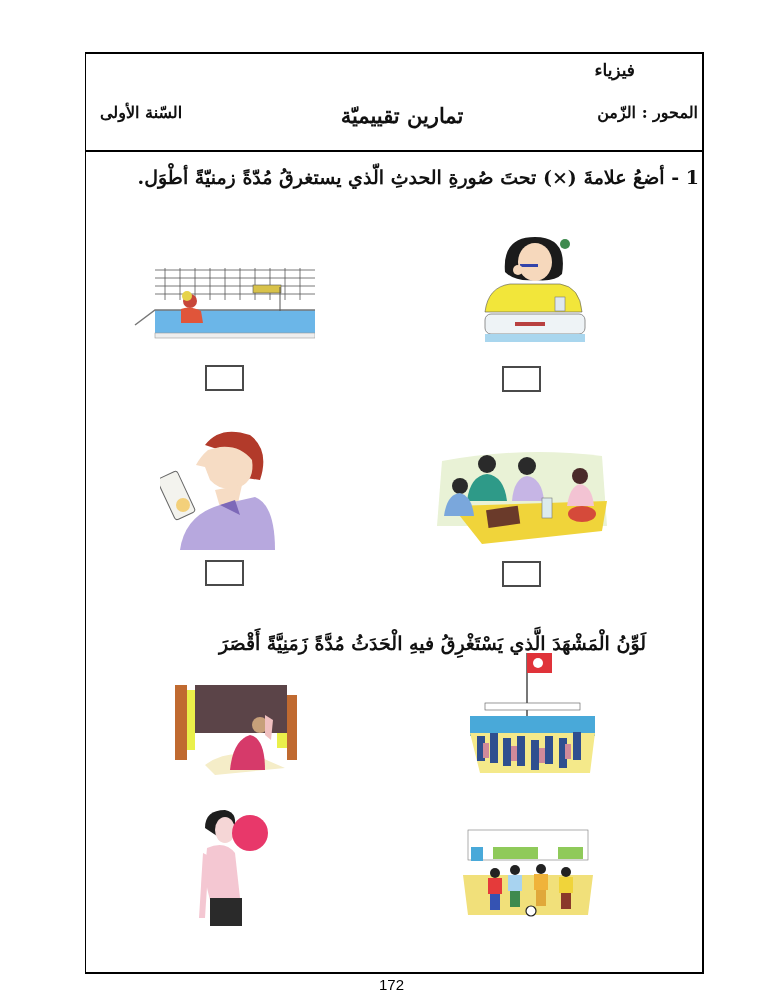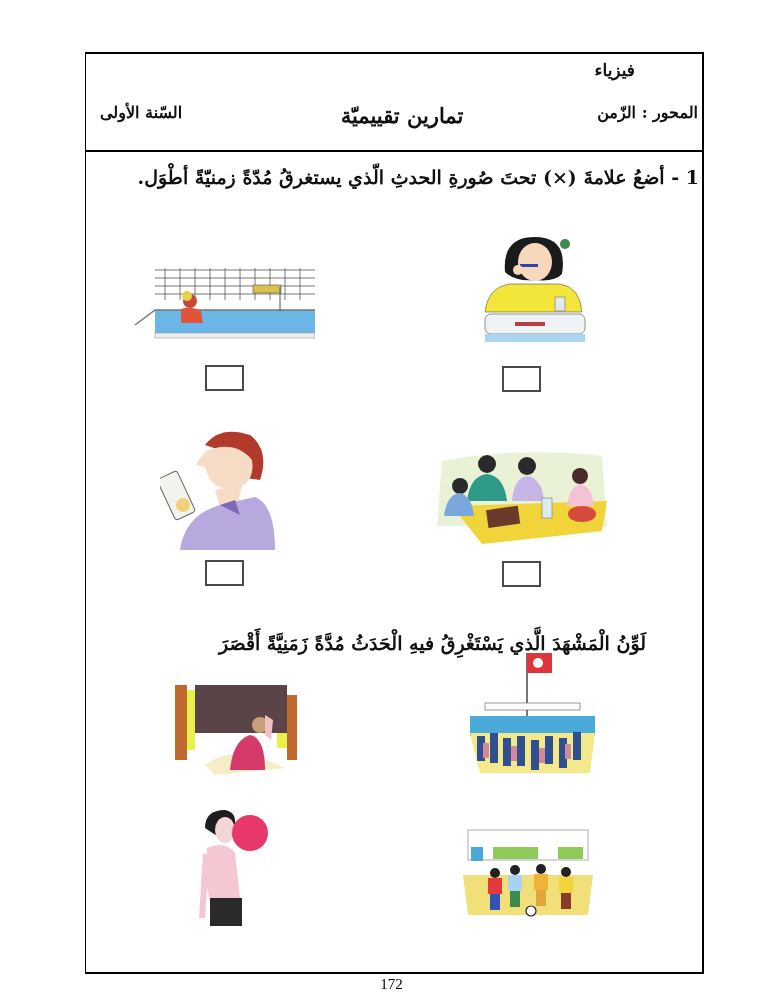--- a/index.html
+++ b/index.html
@@ -38,21 +38,21 @@
       position: absolute; left: 210px; width: 445px; top: 596px; text-align: center;
       font-size: 19px; font-weight: bold; direction: rtl; white-space: nowrap; margin-top: 36px;
     }
     .pic { position: absolute; overflow: hidden; }
     .checkbox {
       position: absolute; width: 39px; height: 26px; border: 2px solid #4a4a4a; background: #fff;
       cursor: pointer;
     }
     .page-number {
       position: absolute; left: 0; width: 783px; top: 976px; text-align: center;
-      font-family: Liberation Serif, serif; font-size: 15px; color: #000;
+      font-family: Liberation Sans, sans-serif; font-size: 15px; color: #000;
     }
   </style>
 </head>
 <body>
 
 <div class="frame"></div>
 <div class="header-divider"></div>
 
 <div class="subject"><span>فيزياء</span></div>
 <div class="hdr-left">السّنة الأولى</div>

